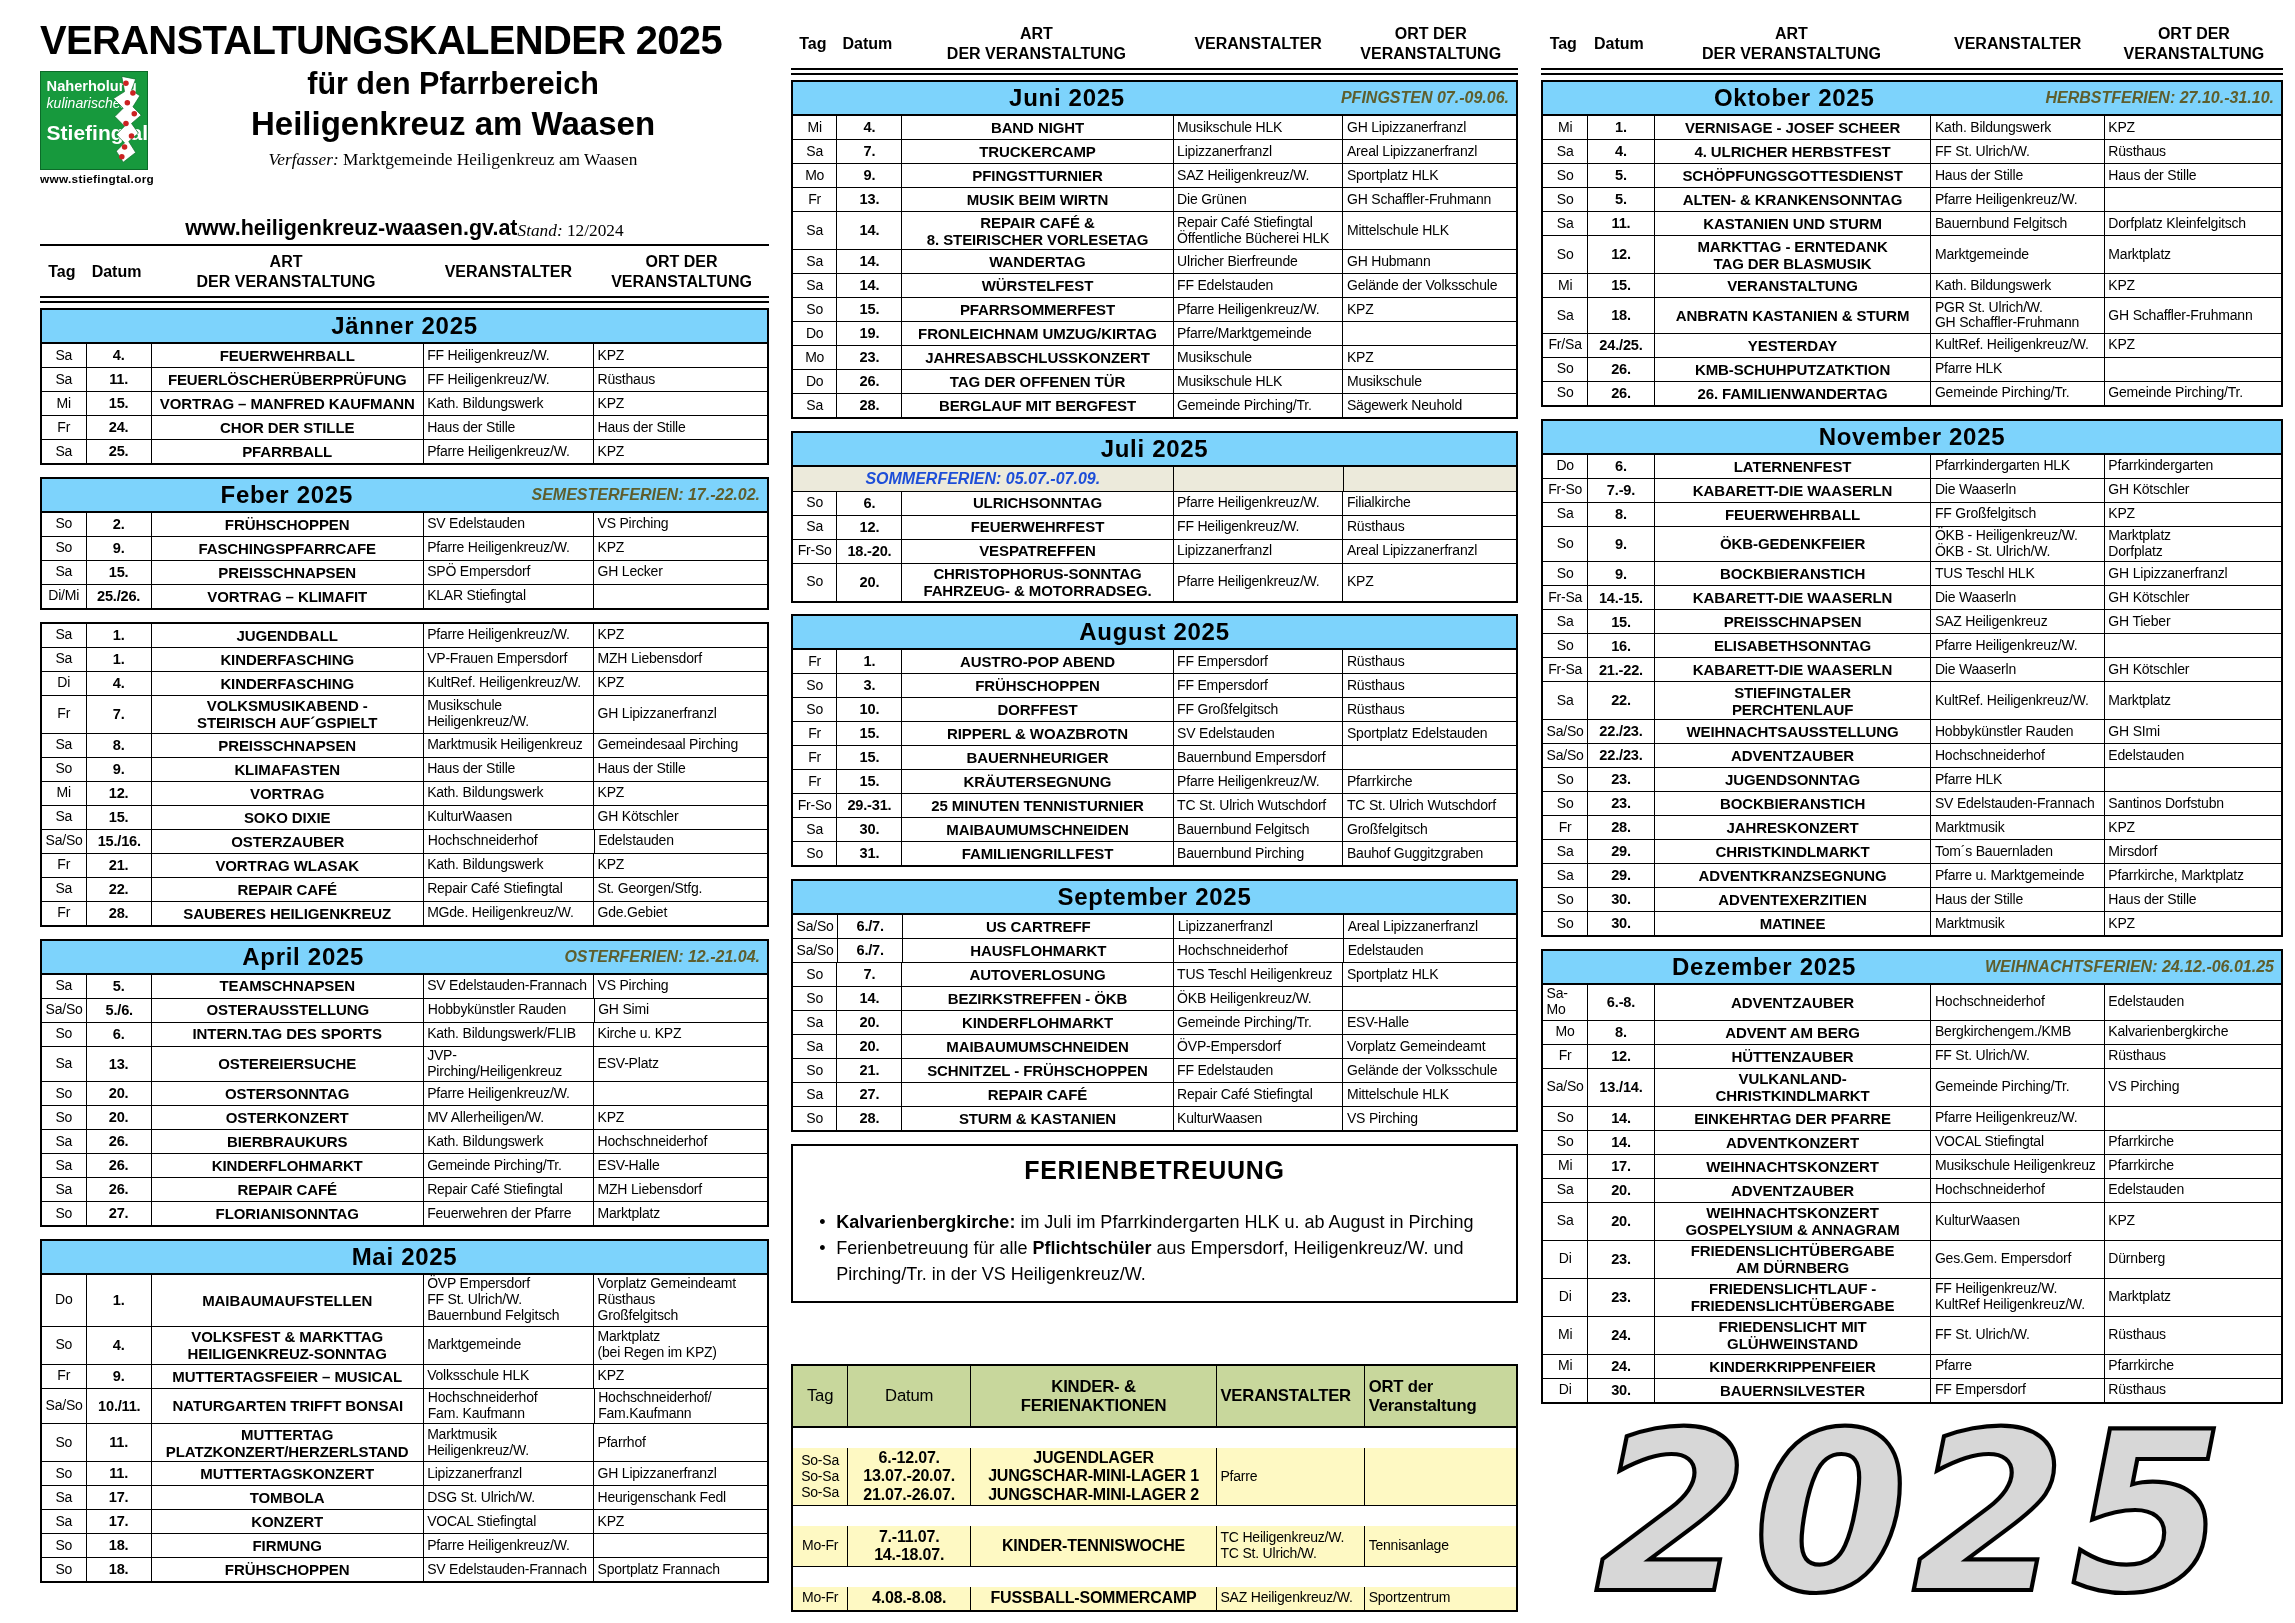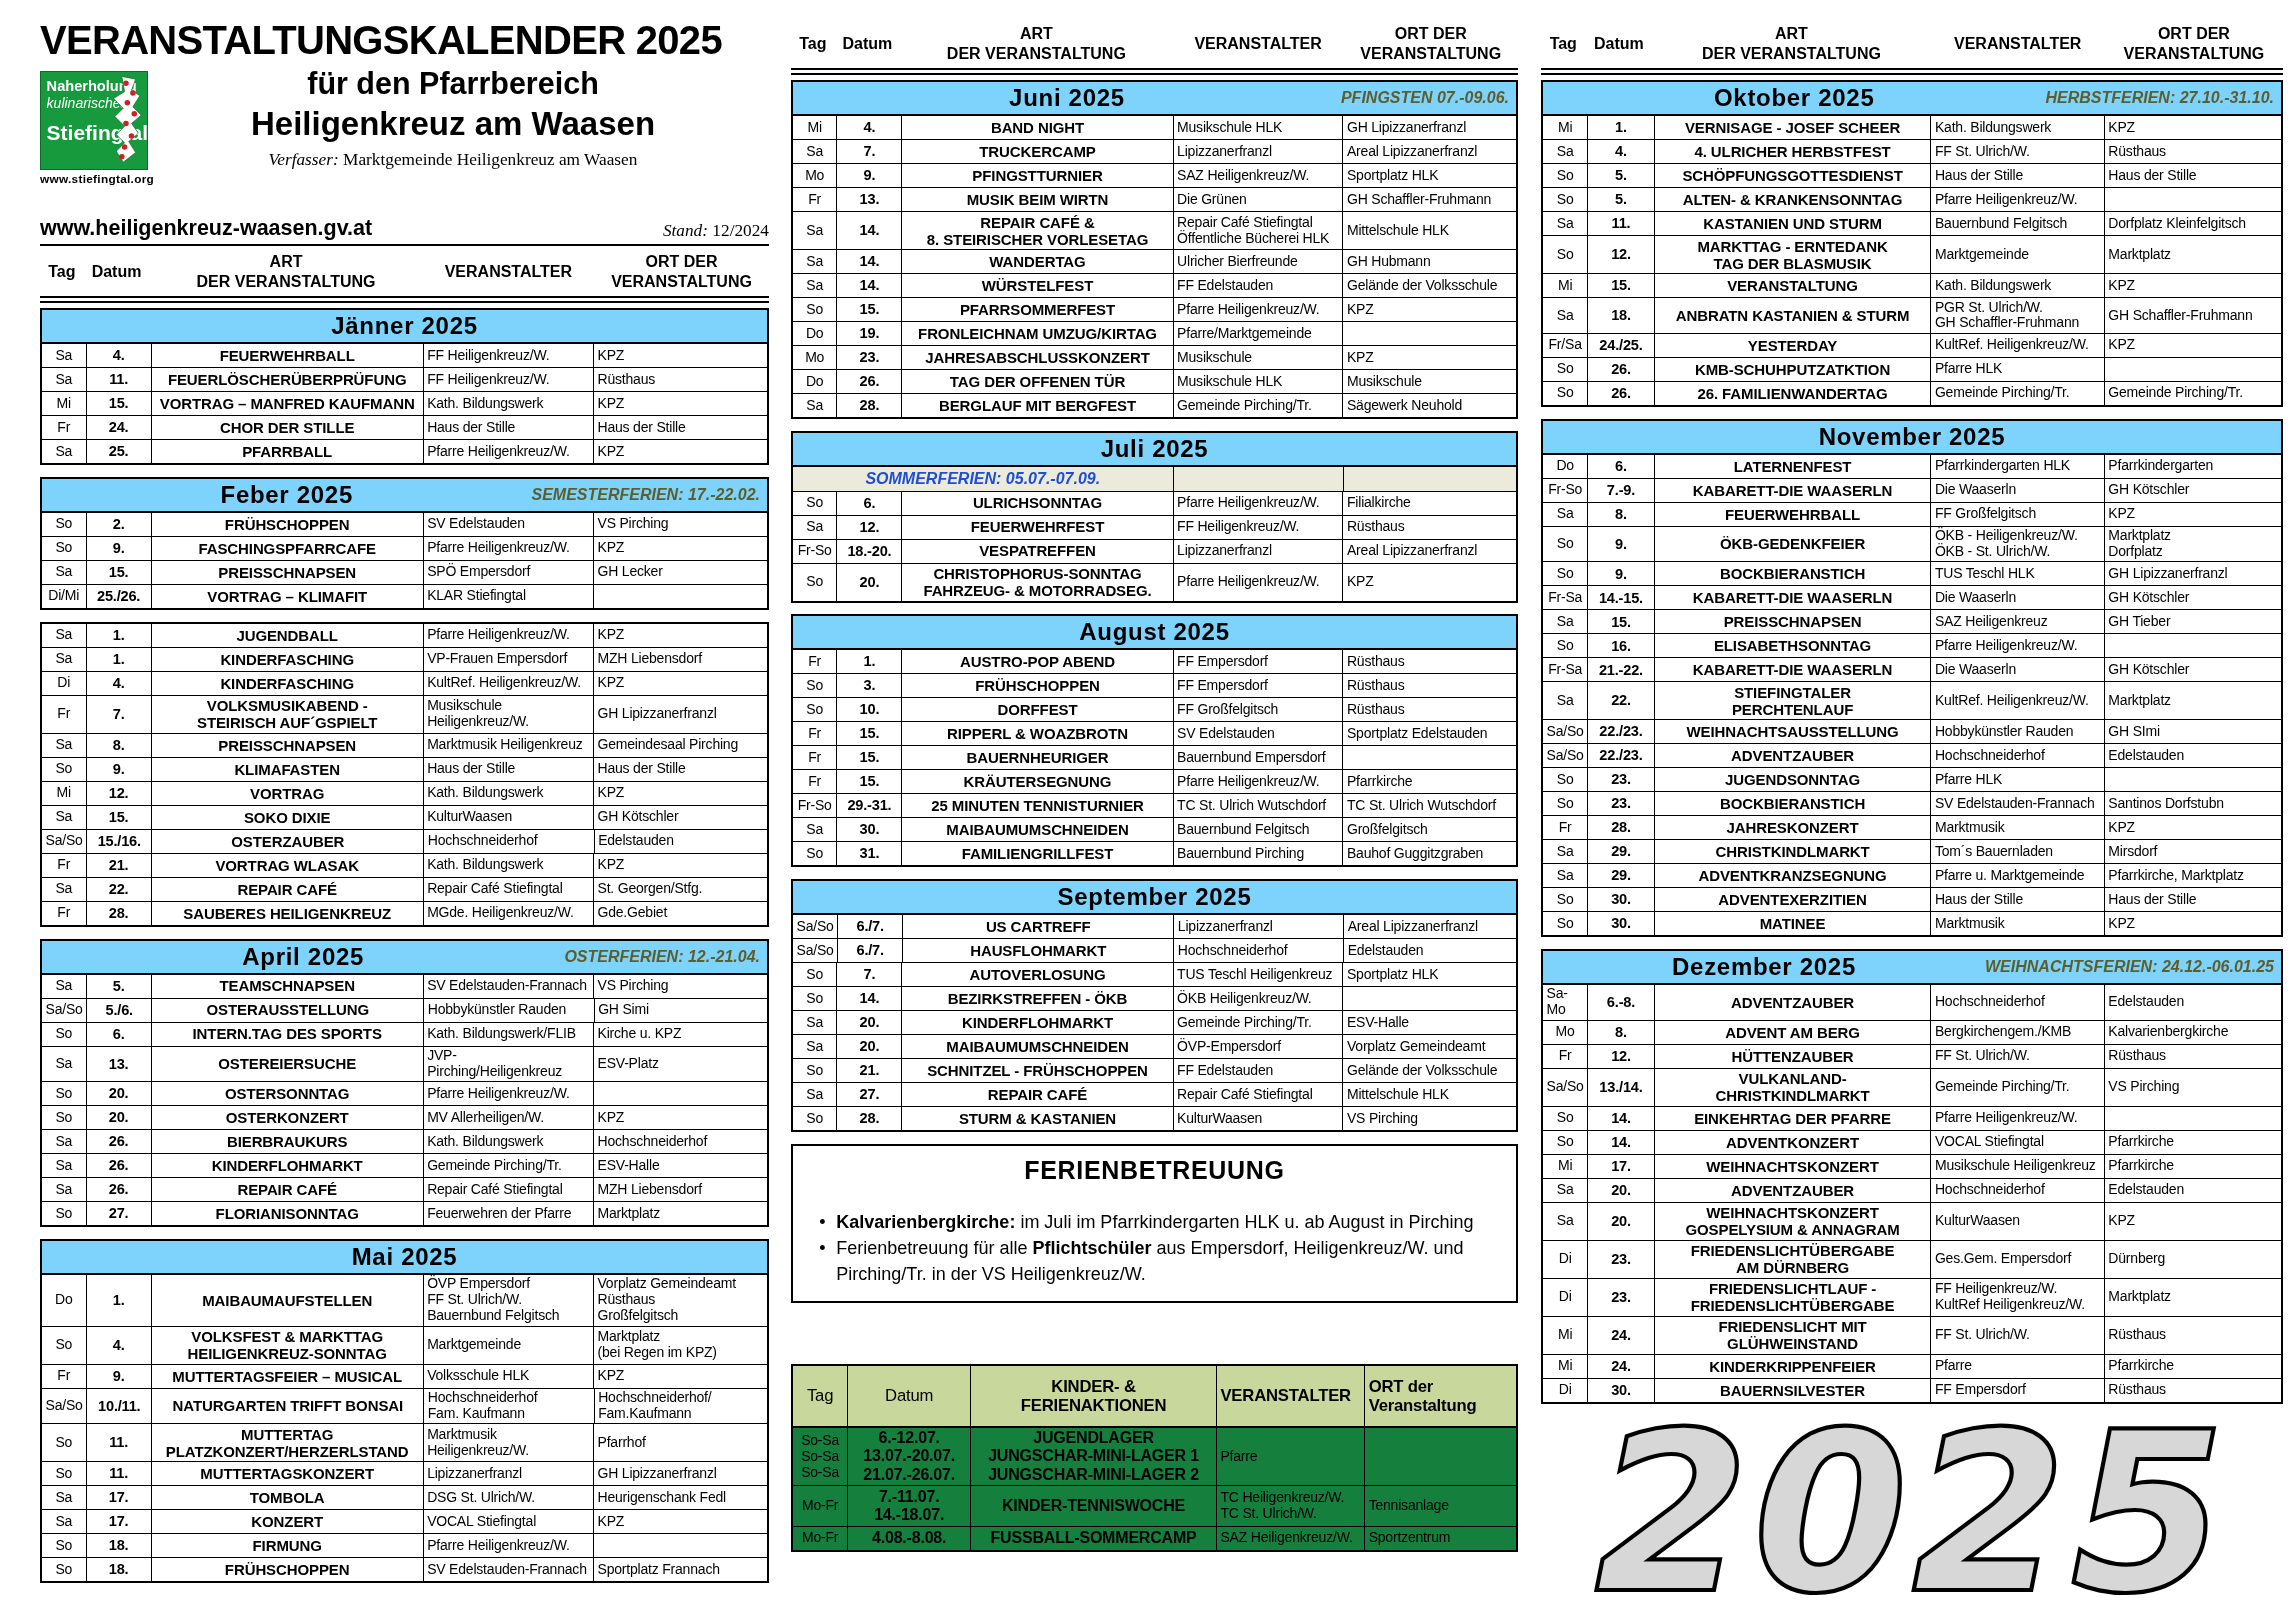--- a/index.html
+++ b/index.html
@@ -17,21 +17,21 @@
   .subtitle2{font-size:33px;font-weight:bold;text-align:center;padding-left:97px;margin-top:4.2px;}
   .verfasser{font-family:"Liberation Serif",serif;font-size:17.3px;text-align:center;padding-left:97px;margin-top:7px;}
   .verfasser .v-label{font-style:italic;}
   .logo{position:absolute;left:0;top:5.6px;width:132px;}
   .logo-box{position:relative;width:108px;height:99px;background:#17993d;border:1.4px solid #0c6b29;box-sizing:border-box;padding:5.6px 4.2px 2.8px 5.6px;}
   .logo-l1{color:#fff;font-size:14.6px;font-weight:bold;}
   .logo-l2{color:#ffffff;font-size:14px;font-style:italic;margin-top:1.4px;}
   .logo-l3{color:#fff;font-size:21px;font-weight:bold;margin-top:9.7px;}
   .logo-art{position:absolute;right:2.8px;top:2.8px;}
   .logo-url{font-size:11.8px;font-weight:bold;margin-top:2.1px;letter-spacing:0.3px;}
-  .site-row{display:flex;justify-content:space-between;align-items:flex-end;border-bottom:2.1px solid #000;padding-bottom:2.8px;margin-top:1.4px;}
+  .site-row{display:flex;justify-content:center;align-items:flex-end;border-bottom:2.1px solid #000;padding-bottom:2.8px;margin-top:1.4px;}
   .website{font-size:21.5px;font-weight:bold;}
   .stand{font-family:"Liberation Serif",serif;font-size:17.3px;}
   .stand .s-label{font-style:italic;}
 
   
   .col-header{display:flex;align-items:center;padding:5.6px 0 4.2px 0;}
   .col-header .hc{font-weight:bold;font-size:16px;text-align:center;white-space:pre-line;line-height:1.25;}
   .h-tag{flex:0 0 6%;}
   .h-datum{flex:0 0 9%;}
   .h-art{flex:0 0 37.5%;}
@@ -63,21 +63,21 @@
   .fb-title{text-align:center;font-size:25px;font-weight:bold;letter-spacing:0.7px;margin-bottom:24px;}
   .fb-bullet{display:flex;font-size:18px;line-height:1.45;}
   .fb-bullet .dot{flex:0 0 28px;text-align:center;font-size:18px;}
   .fb-bullet .txt{flex:1 1 auto;}
   .fb-b{font-weight:bold;}
 
   
   .kinder{border:2.8px solid #000;margin-top:61px;}
   .kinder .k-head{display:flex;background:#c8d79c;border-bottom:2.1px solid #000;align-items:center;}
   .kinder .k-head .cell{background:transparent;font-size:16.7px;min-height:60px;}
-  .kinder .row{background:#15803d;}
+  .kinder .row{background:#fef9c3;margin-top:20px;}
   .k-tag{flex:0 0 7.5%;justify-content:center;text-align:center;}
   .k-datum{flex:0 0 17%;justify-content:center;text-align:center;font-weight:bold;font-size:16px;}
   .k-art{flex:0 0 34%;justify-content:center;text-align:center;font-weight:bold;font-size:16px;}
   .k-ver{flex:0 0 20.5%;}
   .k-ort{flex:0 0 21%;}
   .kinder .k-head .k-art,.kinder .k-head .k-ver,.kinder .k-head .k-ort{font-weight:bold;}
   .kinder .k-head .k-tag,.kinder .k-head .k-datum{font-weight:normal;}
 
   
   .watermark{margin-top:23.6px;text-align:center;font-size:222px;font-weight:bold;font-style:italic;line-height:0.78;color:#d7d7d7;-webkit-text-stroke:4.2px #000;letter-spacing:4.2px;font-family:"DejaVu Sans",sans-serif;}

